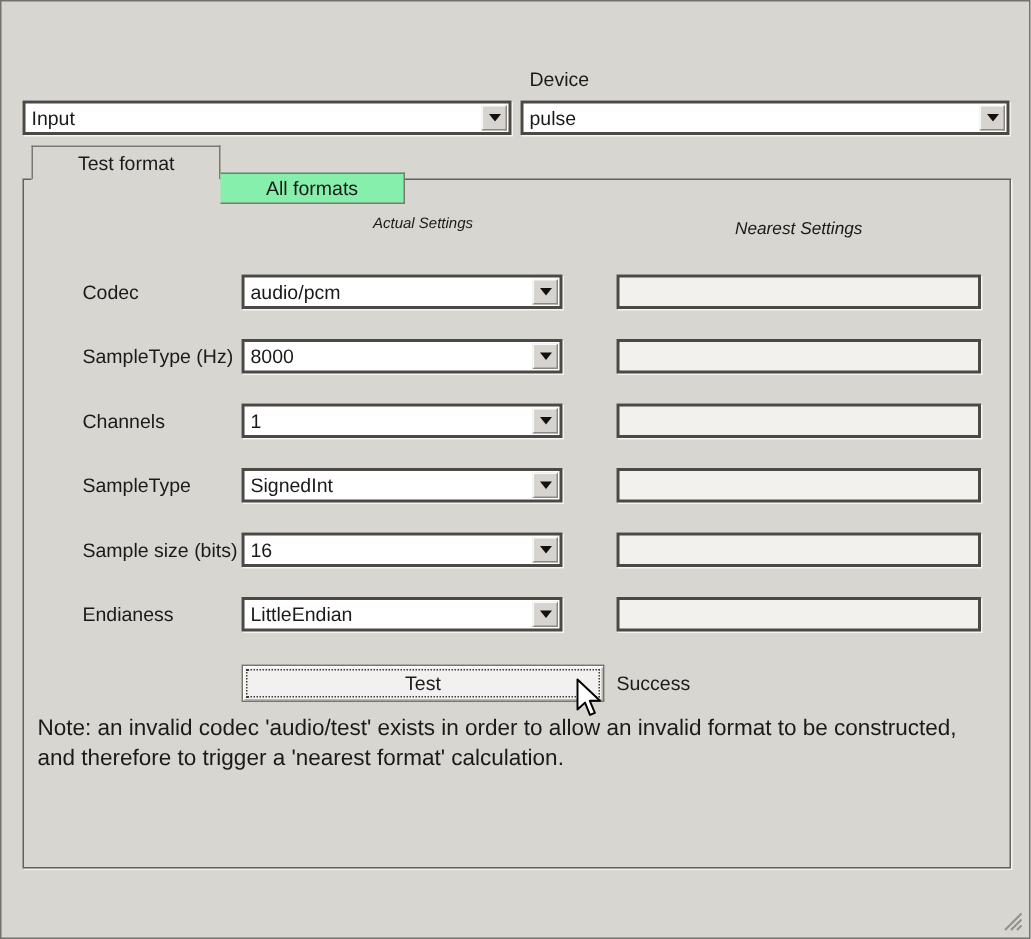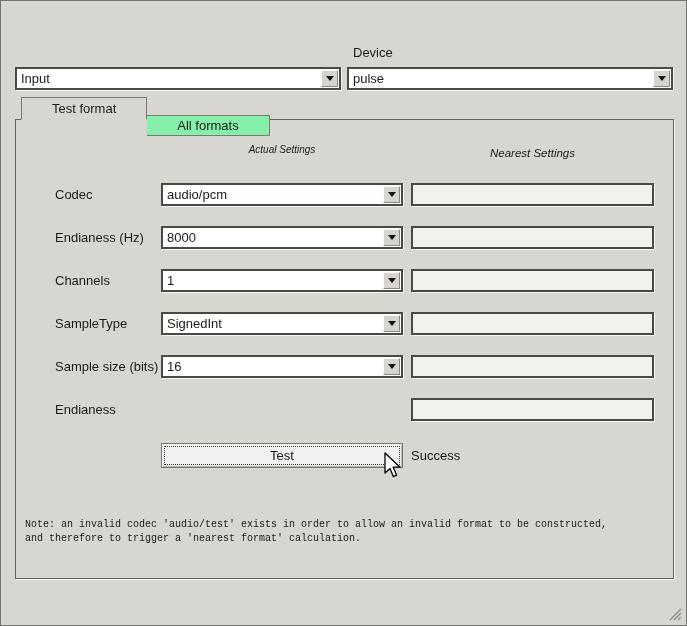--- a/index.html
+++ b/index.html
@@ -66,42 +66,42 @@
   }
   .hdr-actual {
     position:absolute; left:145px; width:242px; top:24px; text-align:center;
     font-style:italic; font-size:10px;
   }
   .hdr-nearest {
     position:absolute; left:395px; width:243px; top:27px; text-align:center;
     font-style:italic; font-size:11.5px;
   }
   .row-label { position:absolute; left:15px; white-space:nowrap;margin-left:24px; }
-  .row-combo { left:145px; width:242px; }
+  .row-combo { left:145px; width:214px; }
   .nearest-field {
     position:absolute; left:395px; width:243px; height:23px; box-sizing:border-box;
     background:#f2f1ee; border:2px solid #4b4945;
     box-shadow:1px 1px 0 rgba(255,255,255,.75);
   }
   
   .test-button {
     position:absolute; left:145px; top:323px; width:242px; height:25px;
     box-sizing:border-box; background:#f2f1ef; border:1px solid #77746e;
     box-shadow:inset 1px 1px 0 #ffffff, inset -1px -1px 0 #b9b6b0;
     display:flex; align-items:center; justify-content:center;
   }
   .test-button::after {
     content:""; position:absolute; left:2px; right:2px; top:2px; bottom:2px;
     border:1px dotted #3c3c3c;
   }
   .status-label { position:absolute; left:395px; top:323px; height:25px;
     display:flex; align-items:center; }
   .note {
-    position:absolute; left:9px; top:398px; width:636px;
-    white-space:pre-line; line-height:1.35; font-size:10px;font-family:Liberation Mono, monospace;
+    position:absolute; left:9px; top:356px; width:636px;
+    white-space:pre-line; line-height:1.35; font-size:15px;
   }
   
   .resize-grip { position:absolute; right:4px; bottom:4px; width:14px; height:14px; }
   .cursor { position:absolute; left:381px; top:451px; z-index:10; pointer-events:none; }
 </style>
 </head>
 <body>
 
 <div class="window">
 
@@ -133,21 +133,21 @@
 
     <div class="row-label" style="top:67px;">Codec</div>
     <div class="combo row-combo" style="top:63px;">
       <span class="combo-text">audio/pcm</span>
       <span class="combo-btn">
           <span class="arrow-down"></span>
         </span>
     </div>
     <div class="nearest-field" style="top:63px;"></div>
 
-    <div class="row-label" style="top:110px;">Endianess (Hz)</div>
+    <div class="row-label" style="top:110px;">SampleType (Hz)</div>
     <div class="combo row-combo" style="top:106px;">
       <span class="combo-text">8000</span>
       <span class="combo-btn">
           <span class="arrow-down"></span>
         </span>
     </div>
     <div class="nearest-field" style="top:106px;"></div>
 
     <div class="row-label" style="top:153px;">Channels</div>
     <div class="combo row-combo" style="top:149px;">
@@ -170,20 +170,26 @@
     <div class="row-label" style="top:239px;">Sample size (bits)</div>
     <div class="combo row-combo" style="top:235px;">
       <span class="combo-text">16</span>
       <span class="combo-btn">
           <span class="arrow-down"></span>
         </span>
     </div>
     <div class="nearest-field" style="top:235px;"></div>
 
     <div class="row-label" style="top:282px;">Endianess</div>
+    <div class="combo row-combo" style="top:278px;">
+      <span class="combo-text">LittleEndian</span>
+      <span class="combo-btn">
+          <span class="arrow-down"></span>
+        </span>
+    </div>
     <div class="nearest-field" style="top:278px;"></div>
 
     <div class="test-button">
       <span>Test</span>
     </div>
     <div class="status-label">Success</div>
 
     <div class="note">Note: an invalid codec 'audio/test' exists in order to allow an invalid format to be constructed,
 and therefore to trigger a 'nearest format' calculation.</div>
   </div>

